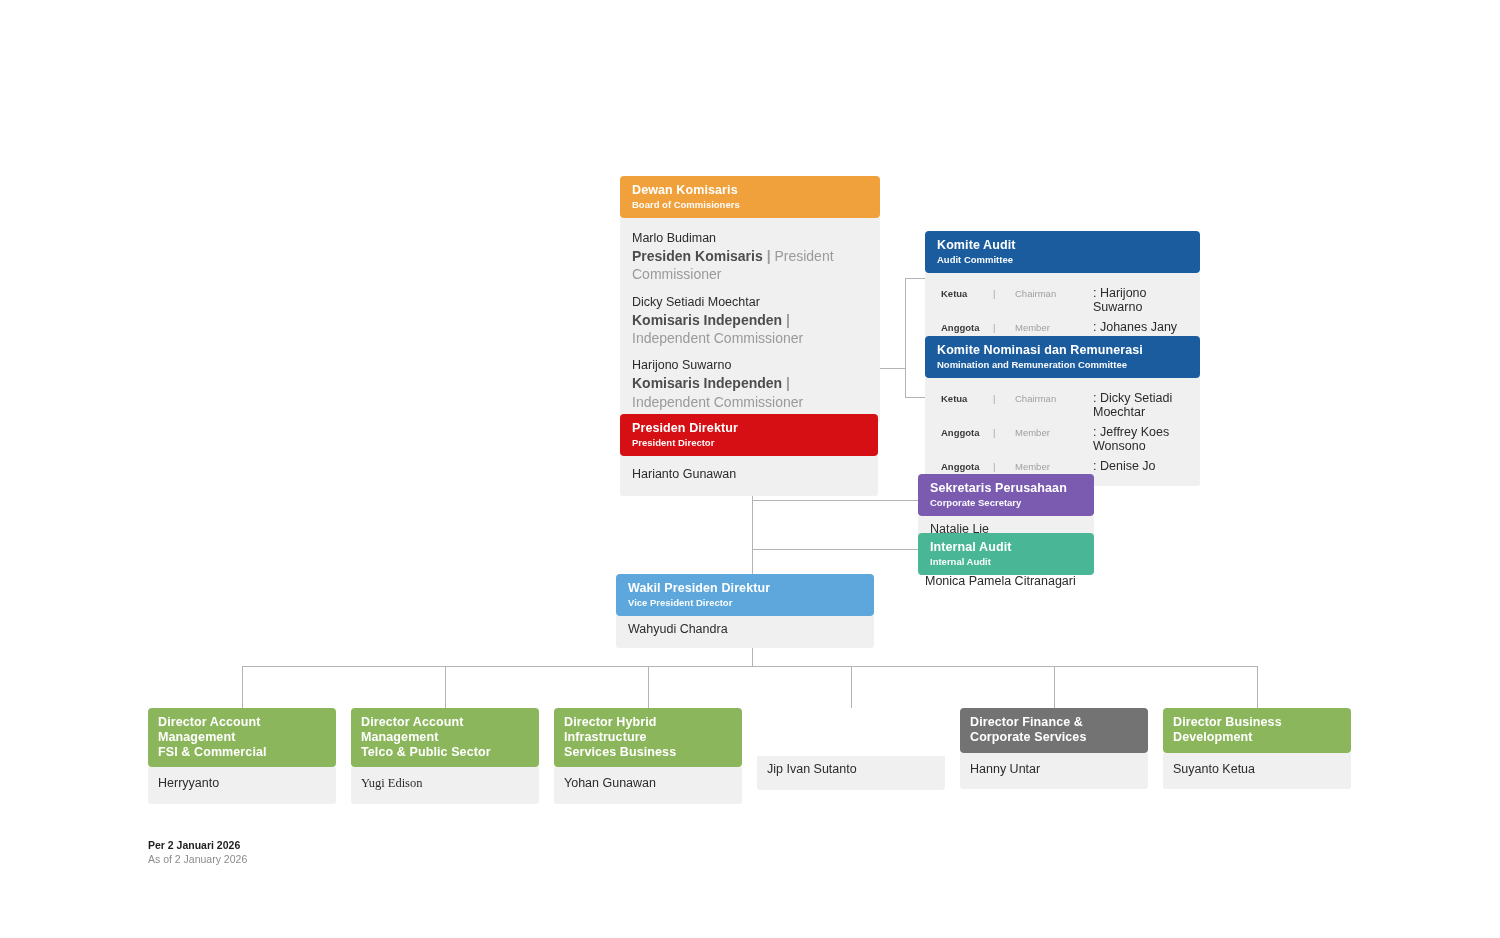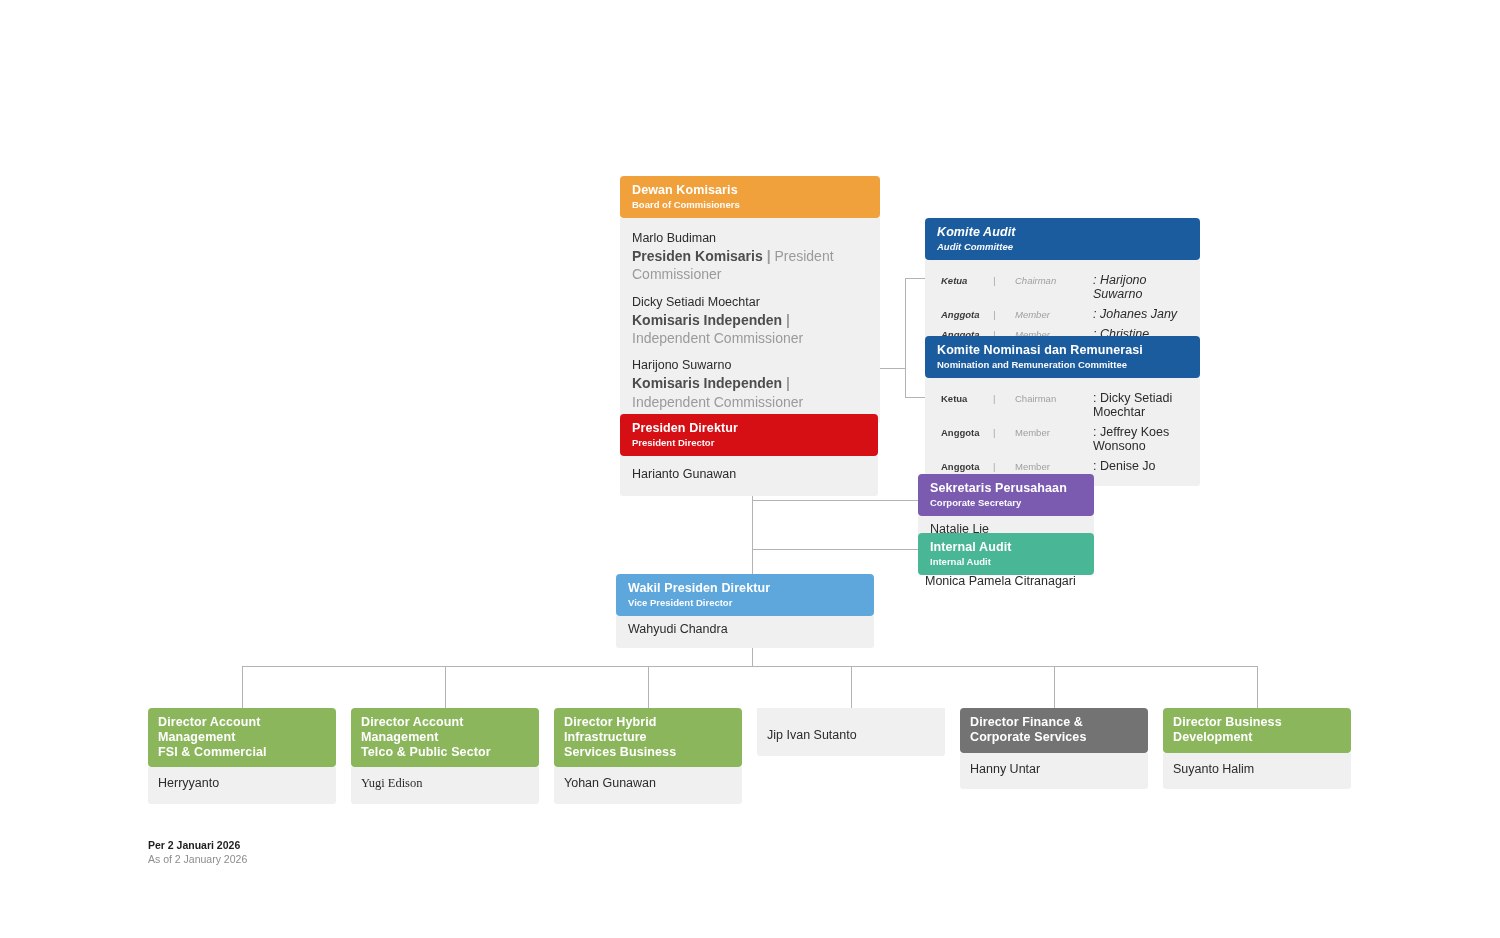--- a/index.html
+++ b/index.html
@@ -192,21 +192,21 @@
         <div class="boc-name">Harijono Suwarno</div>
         <div class="boc-role">
           <span>Komisaris Independen</span>
           <span class="sep">|</span>
           <span class="en">Independent Commissioner</span>
         </div>
       </div>
     </div>
   </div>
 
-  <div class="card" style="left:925px; top:218px; width:275px;font-style:italic;">
+  <div class="card" style="left:925px; top:231px; width:275px;">
     <div class="card-head" style="background:#1B5C9E;">
       <span class="t-id">Komite Audit</span>
       <span class="t-en">Audit Committee</span>
     </div>
     <div class="card-body comm-body">
       <div class="comm-row">
         <span class="comm-pos">Ketua</span>
         <span class="comm-bar">|</span>
         <span class="comm-pos-en">Chairman</span>
         <span class="comm-name">: Harijono Suwarno</span>
@@ -316,42 +316,42 @@
     <div class="card-head" style="background:#8CB65C; padding:7px 10px 8px 10px;">
       <span class="t-id">Director Hybrid Infrastructure</span>
       <span class="t-id">Services Business</span>
     </div>
     <div class="card-body" style="padding:9px 10px 12px 10px;">
       <div class="person">Yohan Gunawan</div>
     </div>
   </div>
 
   <div class="card" style="left:757px; top:708px; width:188px;">
-    <div class="card-body" style="padding:20px 10px 12px 10px;">
+    <div class="card-body" style="padding:6px 10px 12px 10px;margin-top:48px;">
       <div class="person">Jip Ivan Sutanto</div>
     </div>
   </div>
 
   <div class="card" style="left:960px; top:708px; width:188px;">
     <div class="card-head" style="background:#737373; padding:7px 16px 8px 10px;">
       <span class="t-id">Director Finance &amp;</span>
       <span class="t-id">Corporate Services</span>
     </div>
     <div class="card-body" style="padding:9px 10px 12px 10px;">
       <div class="person">Hanny Untar</div>
     </div>
   </div>
 
   <div class="card" style="left:1163px; top:708px; width:188px;">
     <div class="card-head" style="background:#8CB65C; padding:7px 10px 8px 10px;">
       <span class="t-id">Director Business</span>
       <span class="t-id">Development</span>
     </div>
     <div class="card-body" style="padding:9px 10px 12px 10px;">
-      <div class="person">Suyanto Halim</div>
+      <div class="person">Suyanto Ketua</div>
     </div>
   </div>
 
   <div class="footer" style="left:148px; top:838px;">
     <div class="f-id">Per 2 Januari 2026</div>
     <div class="f-en">As of 2 January  2026</div>
   </div>
 
 </div>
 

